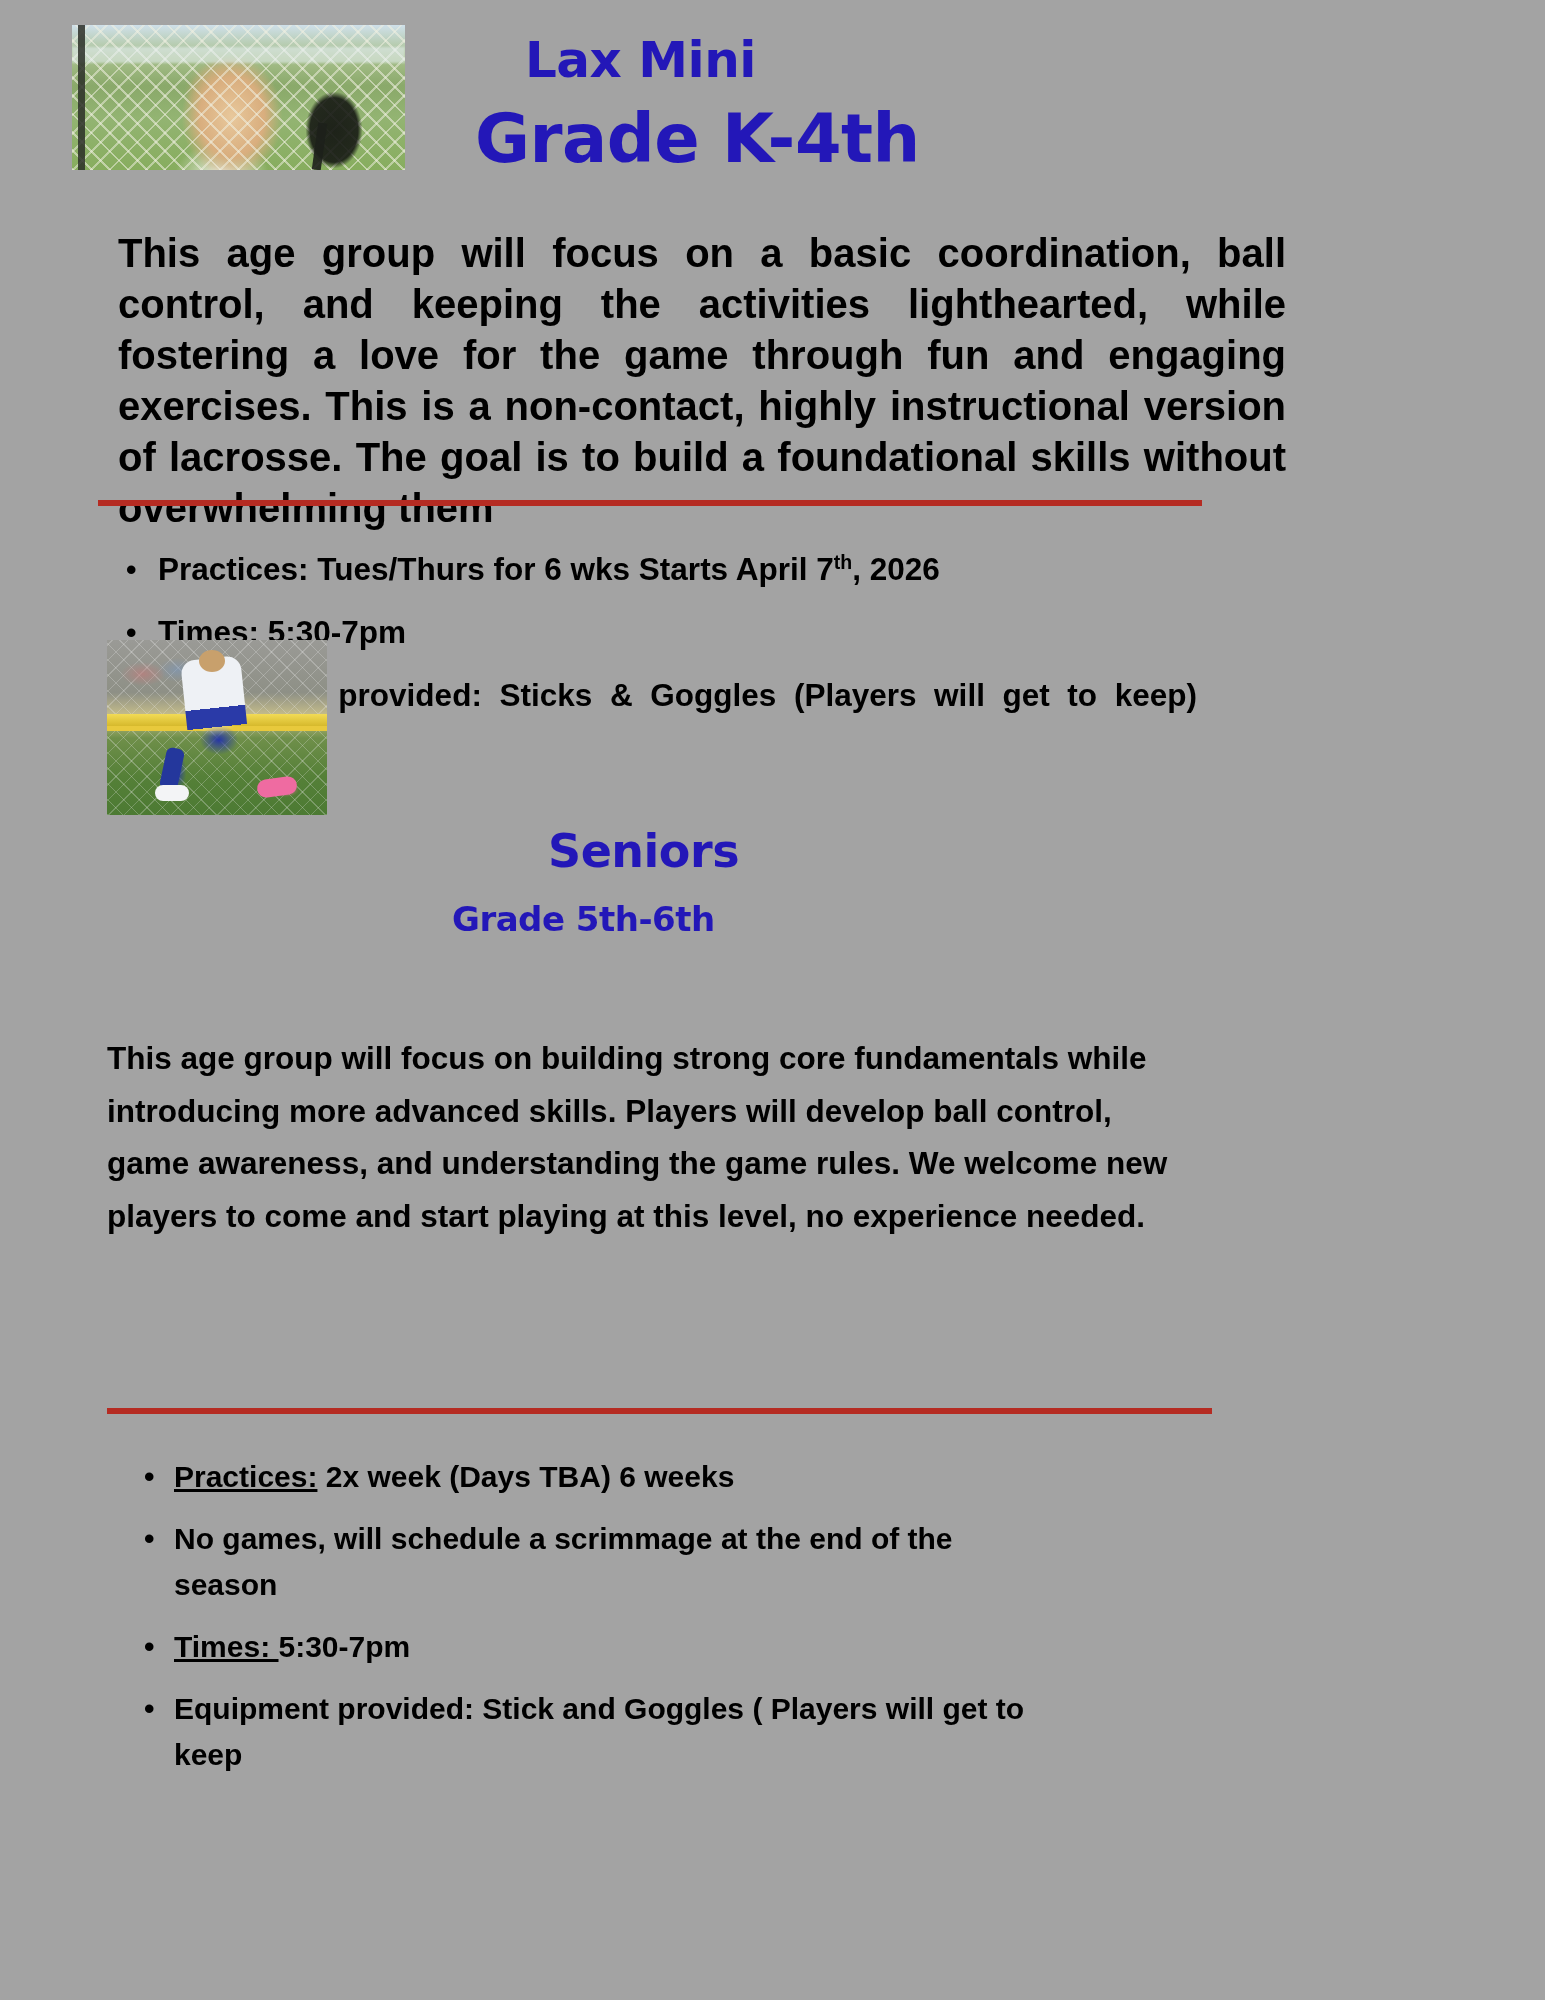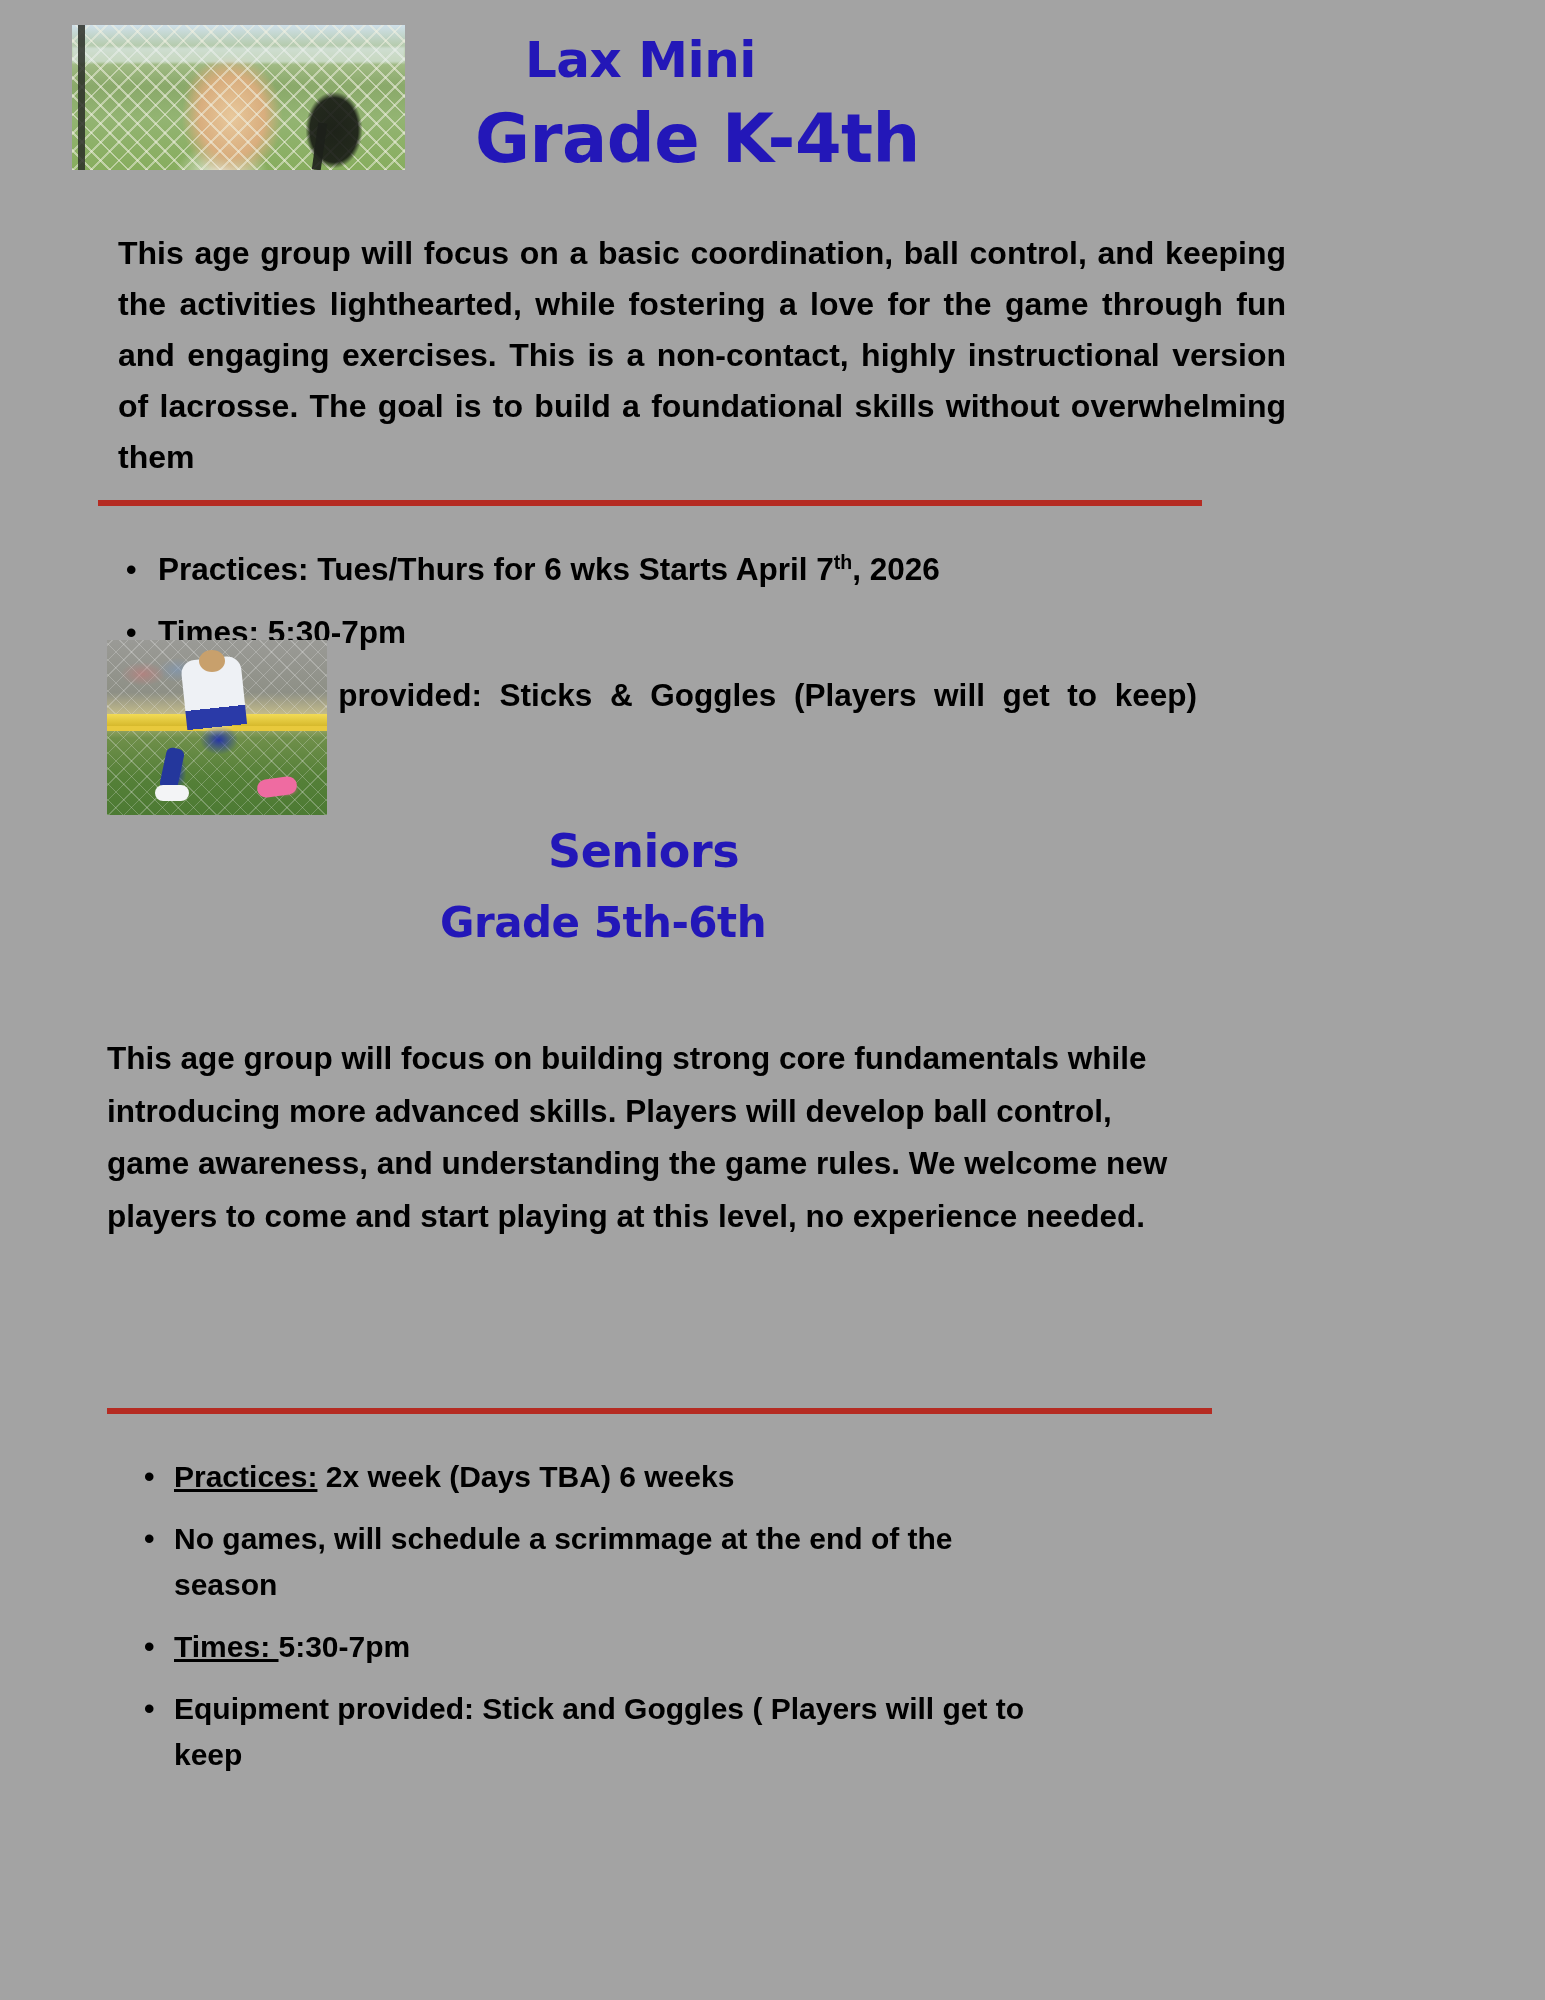--- a/index.html
+++ b/index.html
@@ -144,35 +144,35 @@
     font-family: "DejaVu Sans", sans-serif;
     font-weight: bold;
     color: #2317b8;
     letter-spacing: -0.5px;
     white-space: nowrap;
     line-height: 1.02;
   }
   .title-1a { left: 525px; top: 35px;  font-size: 50px; }
   .title-1b { left: 475px; top: 105px; font-size: 67px; text-align: right; }
   .title-2a { left: 548px; top: 828px; font-size: 46px; }
-  .title-2b { left: 440px; top: 902px; font-size: 42px; }
+  .title-2b { left: 452px; top: 902px; font-size: 34px; }
 
   
   .para {
     position: absolute;
     font-family: "Liberation Sans Narrow", "Liberation Sans", sans-serif;
     font-weight: bold;
     color: #000000;
     font-stretch: condensed;
   }
   .para-1 {
     left: 118px;
     top: 228px;
     width: 1168px;
-    font-size: 32px;
+    font-size: 40px;
     line-height: 51px;
   }
   .para-2 {
     left: 107px;
     top: 1032px;
     width: 1075px;
     font-size: 31.5px;
     line-height: 52.5px;
   }
 

